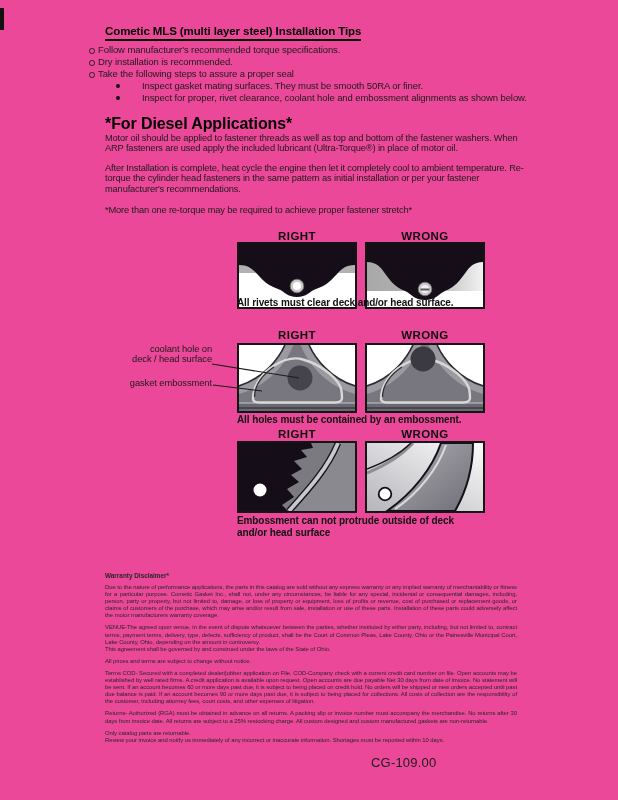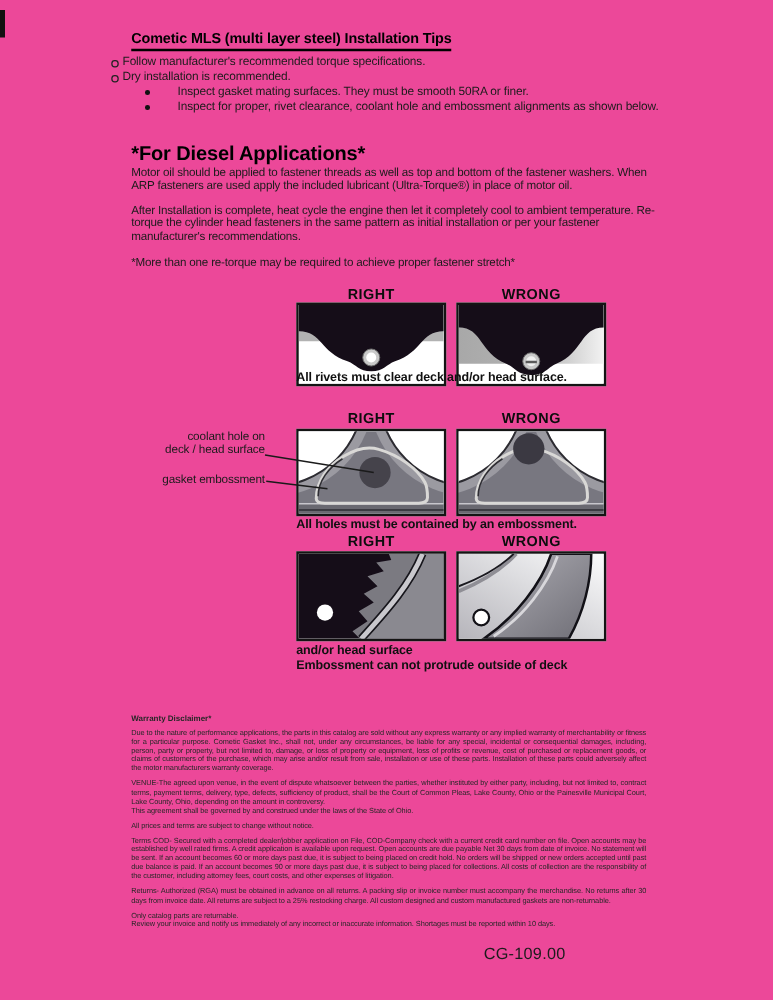--- a/index.html
+++ b/index.html
@@ -24,39 +24,43 @@
   .note{top:205px;}
   .rw-label{position:absolute;width:120px;text-align:center;font-size:11.5px;font-weight:600;letter-spacing:0.4px;color:#0d0d0d;}
   .fig{position:absolute;width:116px;height:63px;border:2px solid #141414;background:#fff;}
   .fig svg{display:block;width:116px;}
   .caption{position:absolute;left:237px;font-size:10px;font-weight:600;letter-spacing:-0.1px;color:#101010;line-height:11.5px;}
   .side-labels{position:absolute;left:90px;width:122px;text-align:right;font-size:9.4px;font-weight:500;letter-spacing:-0.1px;line-height:10.2px;}
   .leader-svg{position:absolute;left:100px;top:338px;width:280px;height:85px;z-index:6;pointer-events:none;}
   .legal{position:absolute;left:105px;top:572px;width:412px;color:#272727;}
   .legal h4{margin:0 0 5px 0;font-size:6.4px;letter-spacing:0;}
   .legal p{margin:0 0 5px 0;font-size:5.9px;line-height:7.1px;text-align:justify;white-space:pre-line;letter-spacing:-0.05px;}
-  .page-code{position:absolute;left:387px;top:755px;font-size:13px;font-weight:500;color:#1c1c1c;letter-spacing:0.2px;text-align:center;}
+  .page-code{position:absolute;left:371px;top:755px;font-size:13px;font-weight:500;color:#1c1c1c;letter-spacing:0.2px;text-align:center;}
 </style>
 </head>
 <body>
 
 <div class="page">
 
   <div class="edge-mark"></div>
 
   <div class="title">Cometic MLS (multi layer steel) Installation Tips</div>
 
   <div class="tips">
     <div class="tip-row">
       <span class="marker"></span>
       <span>Follow manufacturer's recommended torque specifications.</span>
     </div>
     <div class="tip-row">
       <span class="marker"></span>
       <span>Dry installation is recommended.</span>
+    </div>
+    <div class="tip-row">
+      <span class="marker"></span>
+      <span>Take the following steps to assure a proper seal</span>
     </div>
     <div class="sub-row">
       <span class="marker-filled"></span>
       <span>Inspect gasket mating surfaces.  They must be smooth 50RA or finer.</span>
     </div>
     <div class="sub-row">
       <span class="marker-filled"></span>
       <span>Inspect for proper, rivet clearance, coolant hole and embossment alignments as shown below.</span>
     </div>
   </div>
@@ -177,22 +181,22 @@
       </defs>
       <rect width="116" height="68" fill="url(#g3w)"></rect>
       <path d="M0,30 C17,23 34,13 46,0" fill="none" stroke="#8f8e95" stroke-width="3"></path>
       <path d="M0,26 C16,20 33,11 44,0" fill="none" stroke="#1a191f" stroke-width="1.5"></path>
       <path d="M74,0 C66,24 46,50 20,68 L88,68 C100,47 106,22 106,0 Z" fill="url(#g3b)" stroke="#121117" stroke-width="2"></path>
       <path d="M79,2 C71,25 52,50 28,66" fill="none" stroke="#d8d7db" stroke-width="2.2"></path>
       <circle cx="18" cy="51" r="6.3" fill="#ffffff" stroke="#121117" stroke-width="1.8"></circle>
     </svg>
   </div>
   <div class="caption" style="top:515px;width:260px;">
+    <div>Embossment can not protrude outside of deck</div>
     <div>and/or head surface</div>
-    <div>Embossment can not protrude outside of deck</div>
   </div>
 
   <div class="legal">
     <h4>Warranty Disclaimer*</h4>
     <p>Due to the nature of performance applications, the parts in this catalog are sold without any express warranty or any implied warranty of merchantability or fitness for a particular purpose.  Cometic Gasket Inc., shall not, under any circumstances, be liable for any special, incidental or consequential damages, including, person, party or property, but not limited to, damage, or loss of property or equipment, loss of profits or revenue, cost of purchased or replacement goods, or claims of customers of the purchase, which may arise and/or result from sale, installation or use of these parts.  Installation of these parts could adversely affect the motor manufacturers warranty coverage.</p>
     <p>VENUE-The agreed upon venue, in the event of dispute whatsoever between the parties, whether instituted by either party, including, but not limited to, contract terms, payment terms, delivery, type, defects, sufficiency of product, shall be the Court of Common Pleas, Lake County, Ohio or the Painesville Municipal Court, Lake County, Ohio, depending on the amount in controversy.
 This agreement shall be governed by and construed under the laws of the State of Ohio.</p>
     <p>All prices and terms are subject to change without notice.</p>
     <p>Terms COD- Secured with a completed dealer/jobber application on File, COD-Company check with a current credit card number on file.  Open accounts may be established by well rated firms.  A credit application is available upon request.  Open accounts are due payable Net 30 days from date of invoice.  No statement will be sent.  If an account becomes 60 or more days past due, it is subject to being placed on credit hold.  No orders will be shipped or new orders accepted until past due balance is paid.  If an account becomes 90 or more days past due, it is subject to being placed for collections.  All costs of collection are the responsibility of the customer, including attorney fees, court costs, and other expenses of litigation.</p>
     <p>Returns- Authorized (RGA) must be obtained in advance on all returns.  A packing slip or invoice number must accompany the merchandise.  No returns after 30 days from invoice date.  All returns are subject to a 25% restocking charge.  All custom designed and custom manufactured gaskets are non-returnable.</p>

